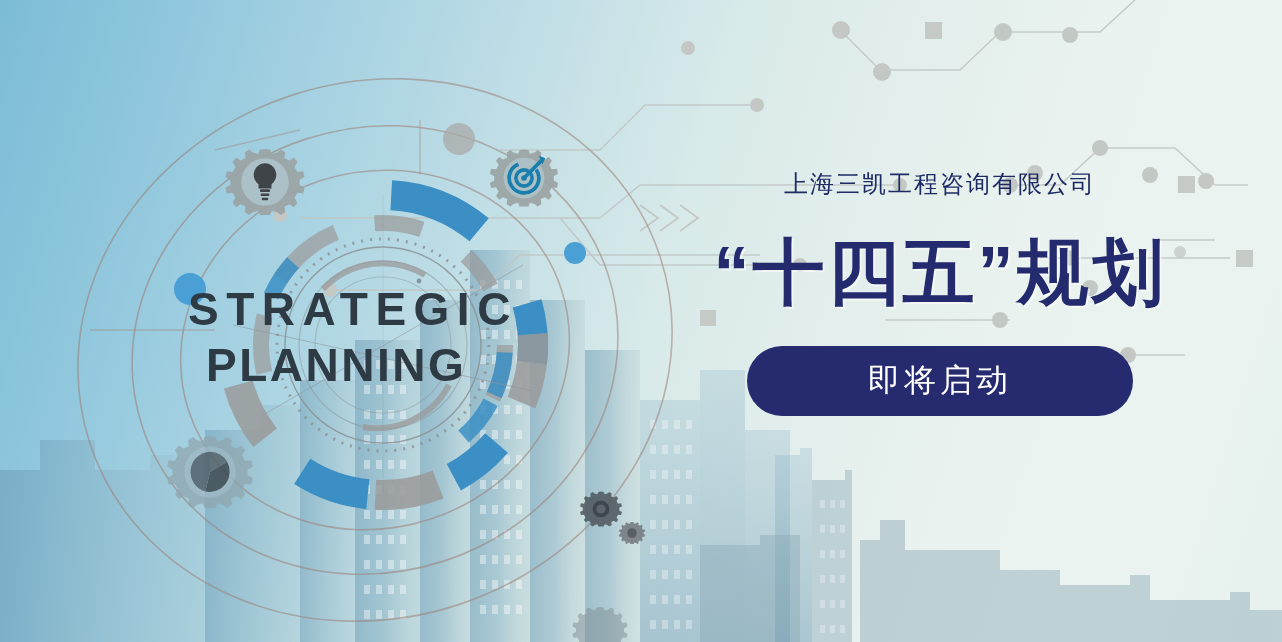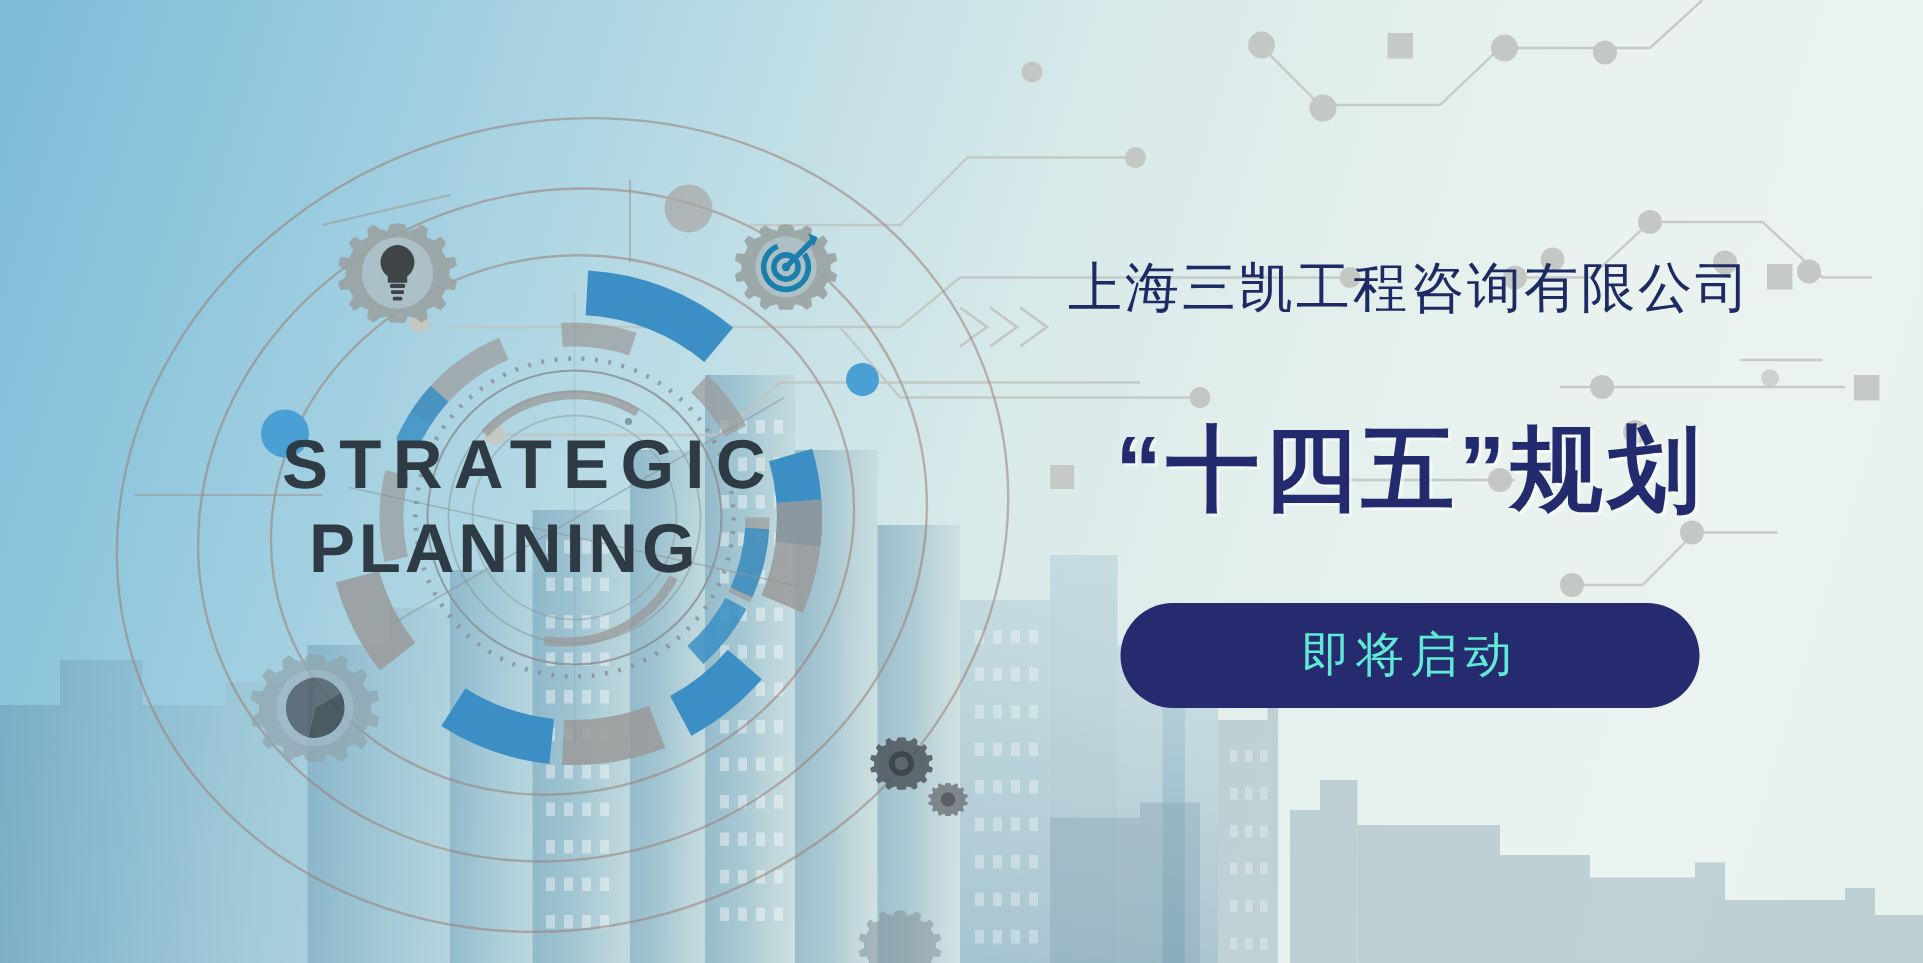--- a/index.html
+++ b/index.html
@@ -20,52 +20,51 @@
 
   
   #copy{
     position:absolute;
     left:660px;top:170px;
     width:560px;
     text-align:center;
   }
   #company{
     color:#1d2a63;
-    font-size:36px;
+    font-size:24px;
     letter-spacing:2px;
     font-weight:400;
     line-height:1.2;
     white-space:nowrap;
   }
   #headline{
-    margin-top:68px;
+    margin-top:36px;
     color:#232a6d;
-    font-size:62px;
+    font-size:72px;
     font-weight:bold;
     letter-spacing:3px;
     line-height:1.05;
     white-space:nowrap;
     text-shadow:2px 2px 0 rgba(255,255,255,.55);
   }
   #cta-wrap{margin-top:36px;display:flex;justify-content:center;}
   #cta{
     display:inline-flex;
     align-items:center;
     justify-content:center;
     width:386px;height:70px;
     border-radius:35px;
     background:#262b70;
-    color:#5eead4;
+    color:#ffffff;
     font-size:32px;
     letter-spacing:4px;
     font-weight:500;
     cursor:pointer;
     border:none;
     font-family:"Liberation Sans","DejaVu Sans",sans-serif;
-    margin-top:20px;
   }
 
   
   #wordmark{
     position:absolute;
     left:188px;top:286px;
     width:360px;
     color:#2f3b44;
     font-weight:bold;
     line-height:1;

